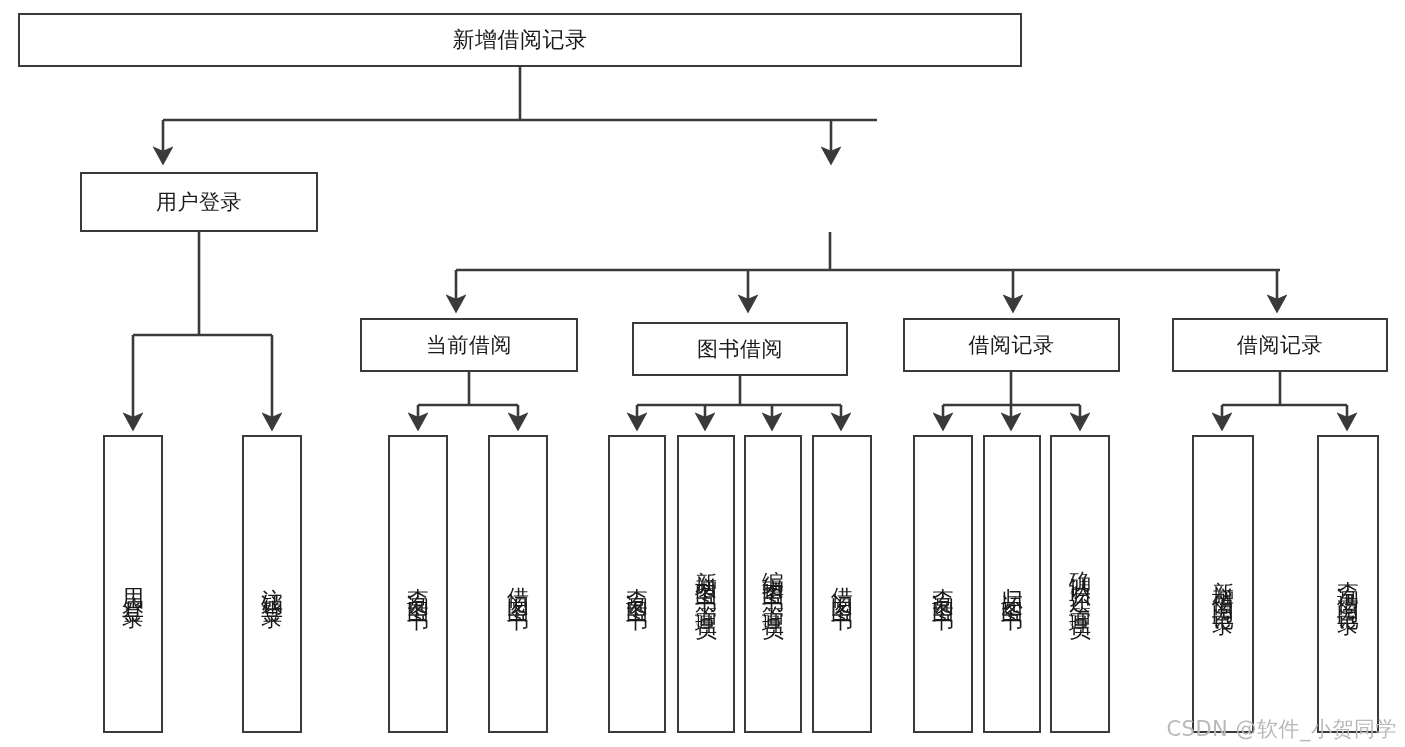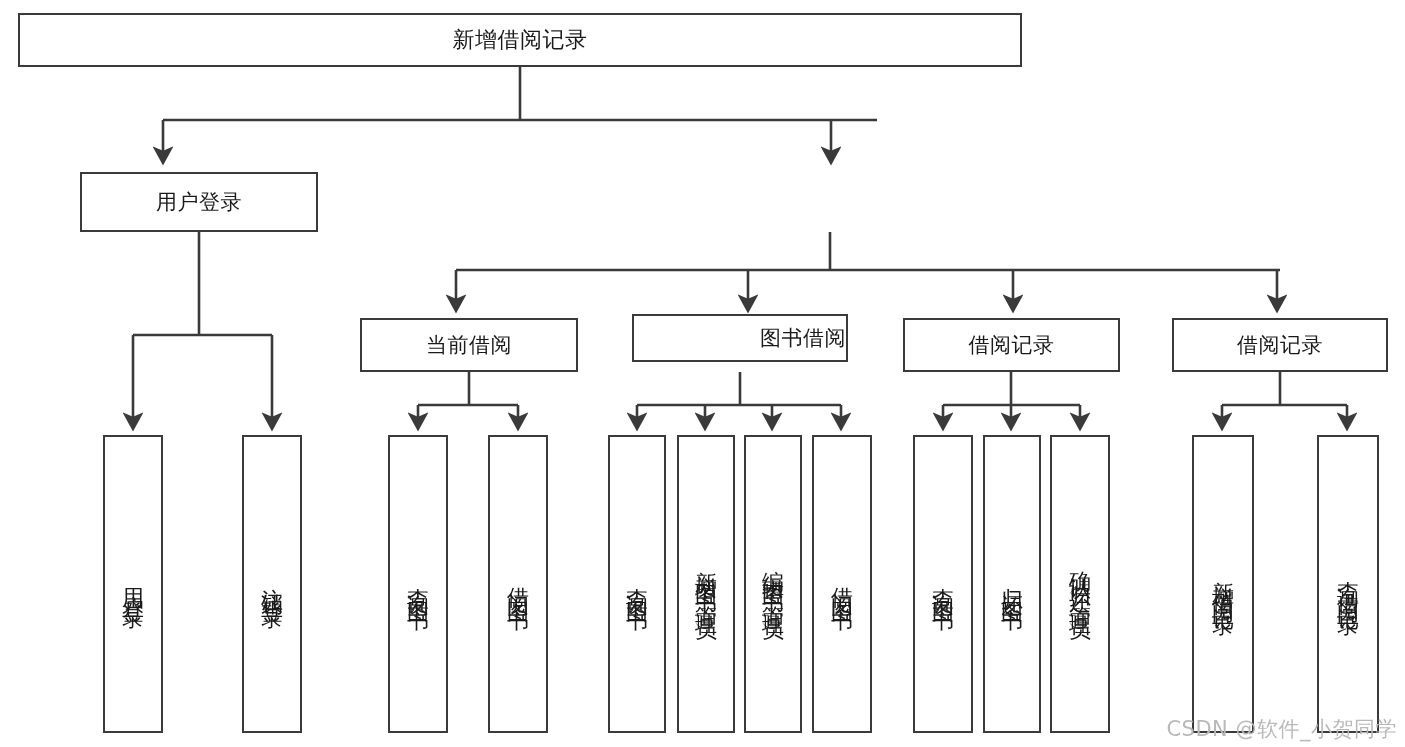--- a/index.html
+++ b/index.html
@@ -123,21 +123,21 @@
     <span class="lbl">新增借阅记录</span>
   </div>
 
   <div class="node horiz" style="left:80px;top:172px;width:238px;height:60px;">
     <span class="lbl">用户登录</span>
   </div>
 
   <div class="node horiz" style="left:360px;top:318px;width:218px;height:54px;">
     <span class="lbl">当前借阅</span>
   </div>
-  <div class="node horiz" style="left:632px;top:314px;width:216px;height:48px;justify-content:flex-end;">
+  <div class="node horiz" style="left:632px;top:322px;width:216px;height:54px;">
     <span class="lbl">图书借阅</span>
   </div>
   <div class="node horiz" style="left:903px;top:318px;width:217px;height:54px;">
     <span class="lbl">借阅记录</span>
   </div>
   <div class="node horiz" style="left:1172px;top:318px;width:216px;height:54px;">
     <span class="lbl">借阅记录</span>
   </div>
 
   <div class="node vert" style="left:103px;top:435px;width:60px;height:298px;">

